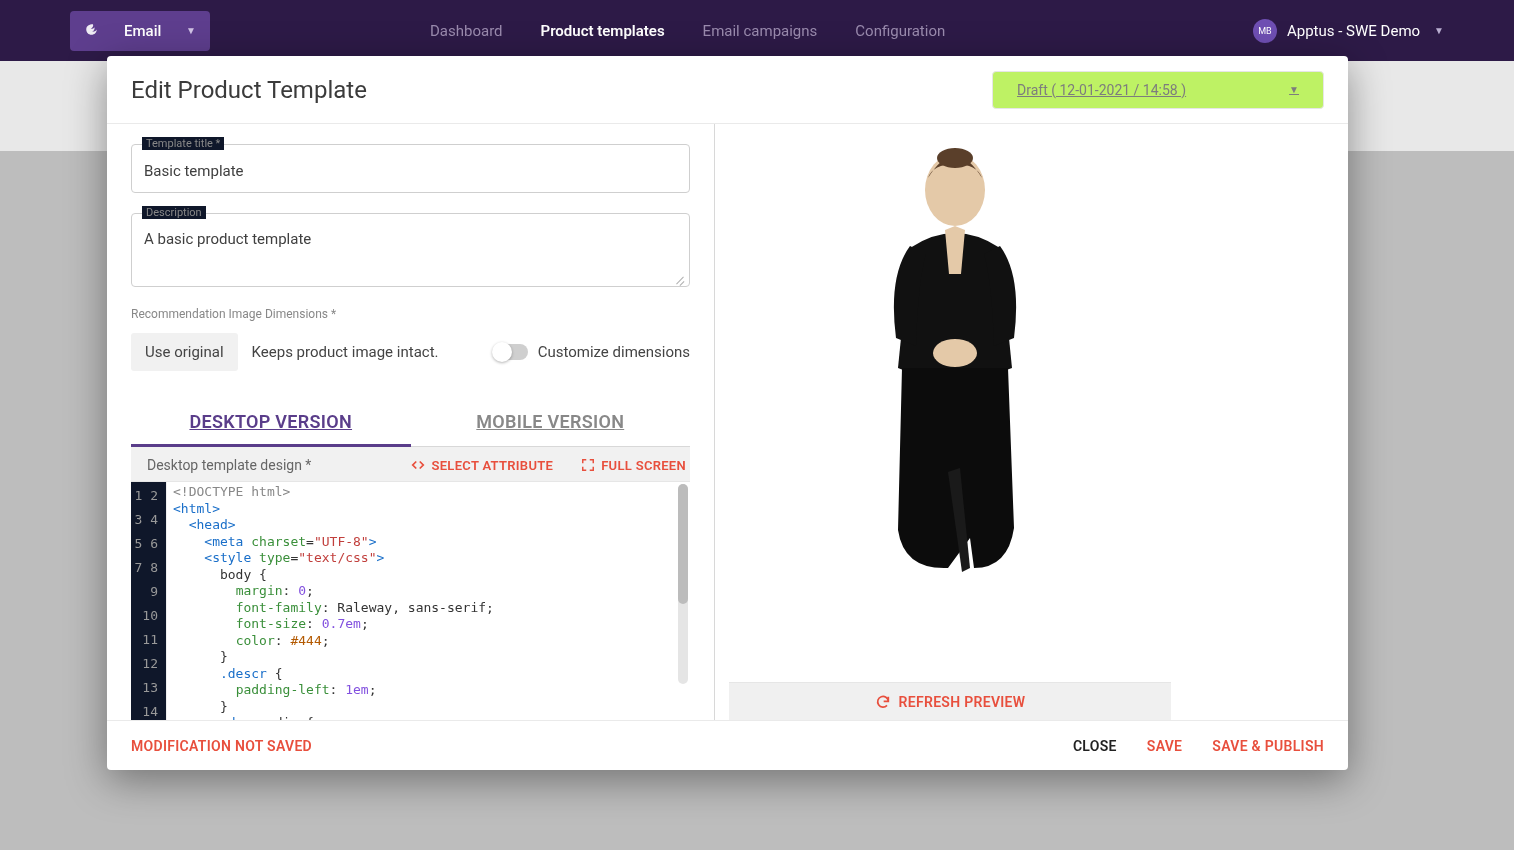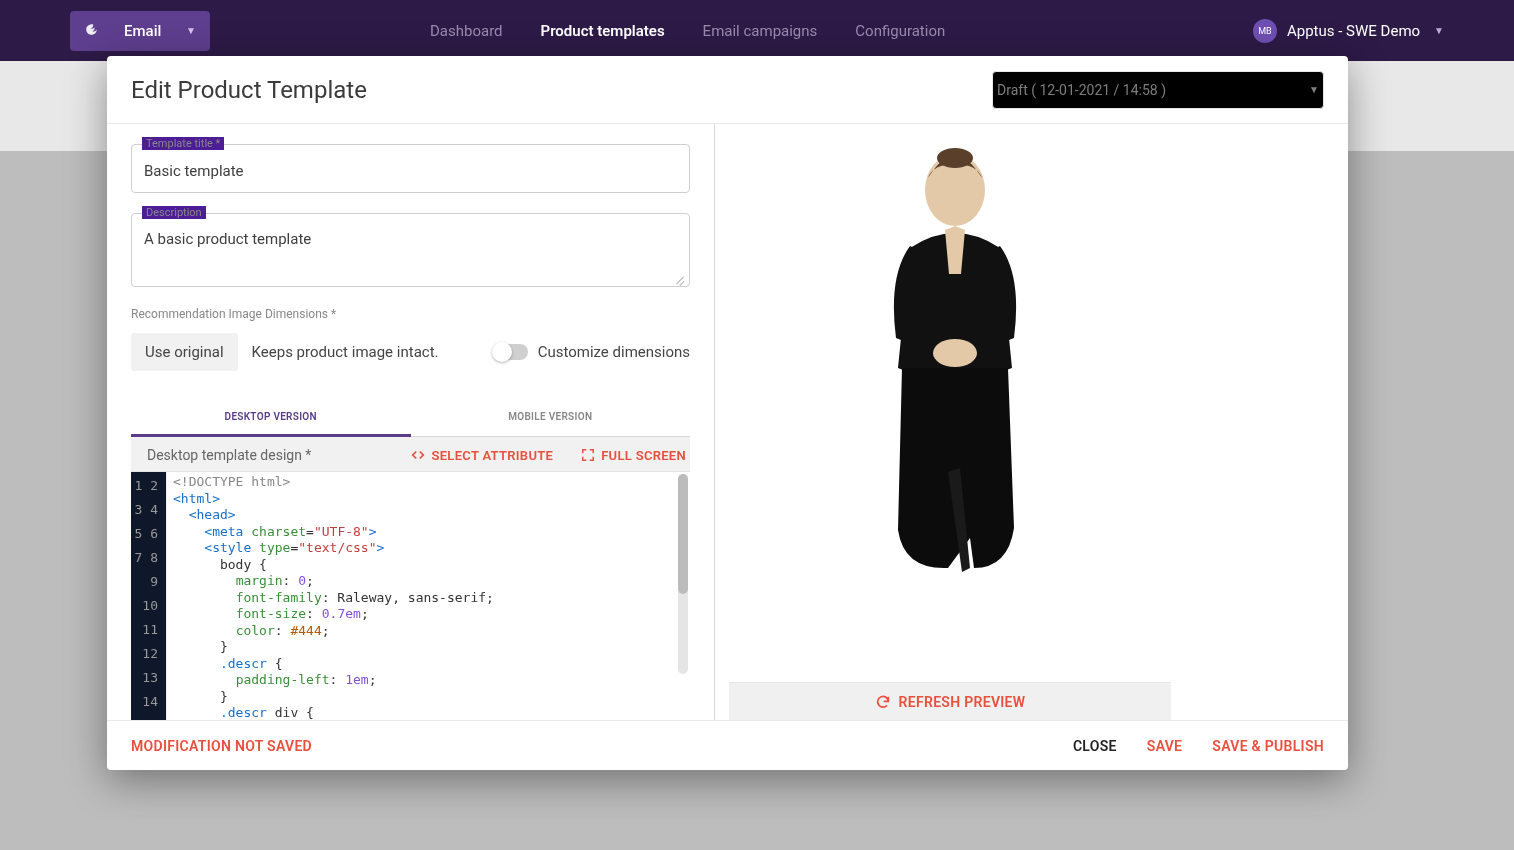--- a/index.html
+++ b/index.html
@@ -13,45 +13,45 @@
   .nav-item.active { color:#ffffff; font-weight:600; }
   .acct { position:absolute; right:70px; top:0; height:61px; display:flex; align-items:center; gap:10px; color:#fff; font-size:15px;text-align:center;}
   .avatar { width:24px; height:24px; border-radius:50%; background:#6f4fb3; color:#fff; font-size:9px; display:flex; align-items:center; justify-content:center;}
   .acct .caret { font-size:10px; color:#b9aed0; margin-left:4px;}
 
   .secondbar { position:absolute; top:61px; left:0; right:0; height:90px; background:#e8e8e8; }
 
   .modal { position:absolute; top:56px; left:107px; width:1241px; height:714px; background:#fff; border-radius:4px; box-shadow:0 10px 40px rgba(0,0,0,0.4); display:flex; flex-direction:column; }
   .modal-head { height:68px; display:flex; align-items:center; padding:0 24px; border-bottom:1px solid #eaeaea;}
   .modal-title { font-size:24px; font-weight:400; color:#3b3b3b; }
-  .draft-sel { margin-left:auto; width:332px; height:38px; background:#000000; border:1px solid #e6e6e6; border-radius:4px; display:flex; align-items:center; padding:0 4px; color:#7d7d7d; font-size:14px; cursor:pointer;}
+  .draft-sel { margin-left:auto; width:332px; height:38px; background:#bef264; border:1px solid #e6e6e6; border-radius:4px; display:flex; align-items:center; padding:0 24px; color:#7d7d7d; font-size:14px; cursor:pointer;text-decoration:underline;}
   .draft-sel .caret { margin-left:auto; font-size:10px; color:#7d7d7d;}
 
   .modal-body { flex:1; display:flex; overflow:hidden; }
   .left { width:608px; border-right:1px solid #d8d8d8; padding:20px 24px 0 24px; overflow:hidden; display:flex; flex-direction:column;}
   .fieldwrap { position:relative; border:1px solid #cfcfcf; border-radius:4px; padding:16px 12px 12px 12px; margin-bottom:20px; }
-  .fieldwrap .float { position:absolute; top:-8px; left:10px; background:#4c1d95; padding:0 4px; font-size:11px; color:#888; }
+  .fieldwrap .float { position:absolute; top:-8px; left:10px; background:#0f172a; padding:0 4px; font-size:11px; color:#888; }
   .fieldwrap input, .fieldwrap textarea { border:none; outline:none; width:100%; font-size:15px; color:#404040; font-family:inherit; resize:none; background:transparent;}
   .fieldwrap textarea { height:40px; }
   .resize-handle { position:absolute; right:4px; bottom:2px; width:10px; height:10px; }
   .resize-handle::before, .resize-handle::after { content:""; position:absolute; background:#b0b0b0; height:1px; transform:rotate(-45deg);}
   .resize-handle::before { width:10px; right:0; bottom:3px;}
   .resize-handle::after { width:6px; right:0; bottom:0;}
 
   .dim-label { font-size:12px; color:#888; margin-bottom:12px;}
   .dim-row { display:flex; align-items:center; gap:14px; font-size:15px;}
   .chip { background:#f1f1f1; padding:10px 14px; border-radius:3px; color:#444; cursor:pointer;}
   .dim-desc { color:#444; }
   .toggle { margin-left:auto; display:flex; align-items:center; gap:10px;}
   .switch { width:34px; height:16px; background:#cfcfcf; border-radius:10px; position:relative; cursor:pointer;}
   .switch::after { content:""; position:absolute; width:20px; height:20px; background:#fff; border-radius:50%; top:-2px; left:-2px; box-shadow:0 1px 3px rgba(0,0,0,0.3);}
   .toggle-label { color:#444; font-size:15px;}
 
   .tabs { display:flex; margin-top:28px; border-bottom:1px solid #d8d8d8;}
-  .tab { flex:1; text-align:center; padding:12px 0; font-size:10px; font-weight:600; letter-spacing:0.3px; color:#888; cursor:pointer;}
+  .tab { flex:1; text-align:center; padding:12px 0; font-size:18px; font-weight:600; letter-spacing:0.3px; color:#888; cursor:pointer;text-decoration:underline;}
   .tab.active { color:#5a3d8a; border-bottom:3px solid #5a3d8a; margin-bottom:-1px;}
 
   .design-bar { display:flex; align-items:center; padding:10px 4px 8px 16px; background:#f1f1f1; font-size:14px;}
   .design-label { color:#666; }
   .ed-actions { margin-left:auto; display:flex; gap:28px;}
   .ed-action { color:#e84f3d; font-weight:600; font-size:13px; display:flex; align-items:center; gap:6px; cursor:pointer; letter-spacing:0.3px;}
   .ed-action svg { width:14px; height:14px; }
 
   .editor { flex:1; display:flex; background:#fff; border-top:1px solid #e6e6e6; font-family:Consolas,Menlo,monospace; font-size:13px; overflow:hidden; position:relative;}
   .gutter { width:36px; background:#0f172a; color:#999; text-align:right; padding:2px 8px 2px 0; line-height:24px; border-right:1px solid #eee;}

